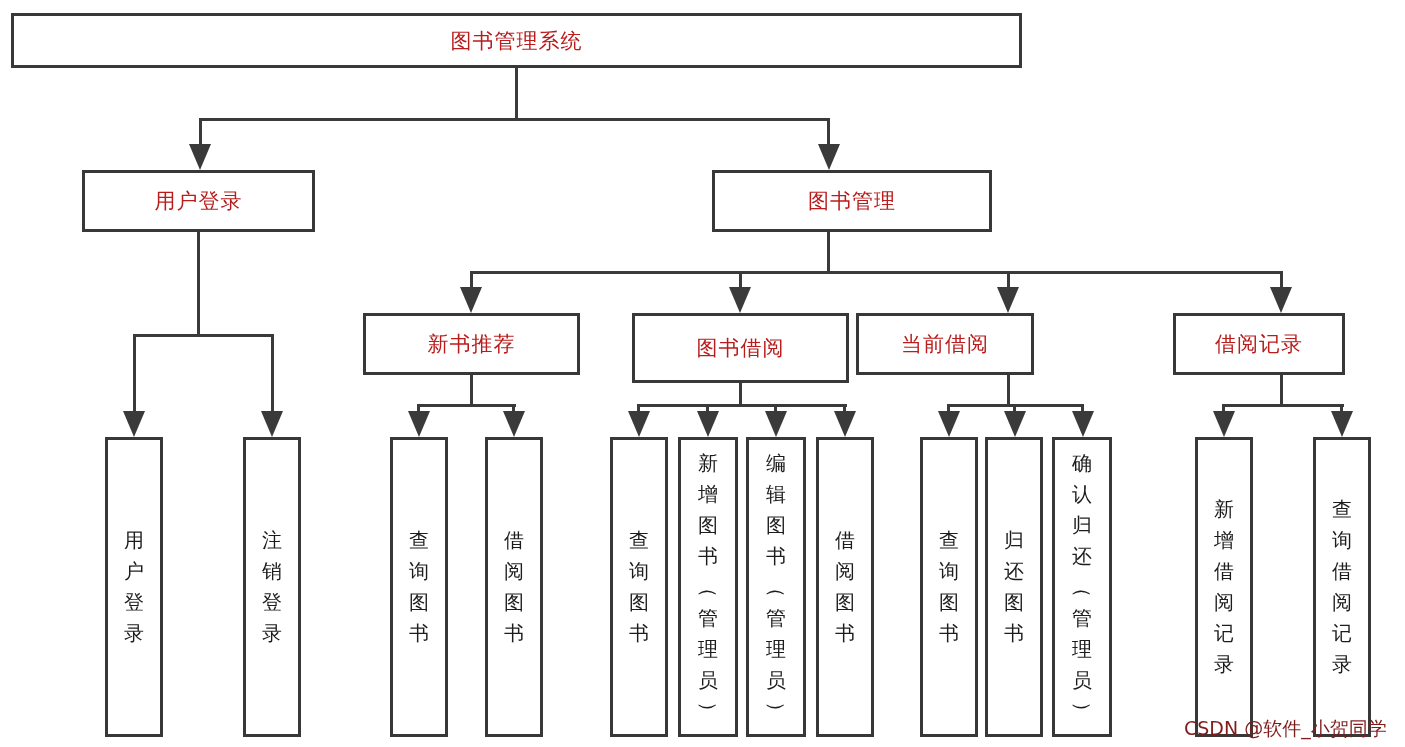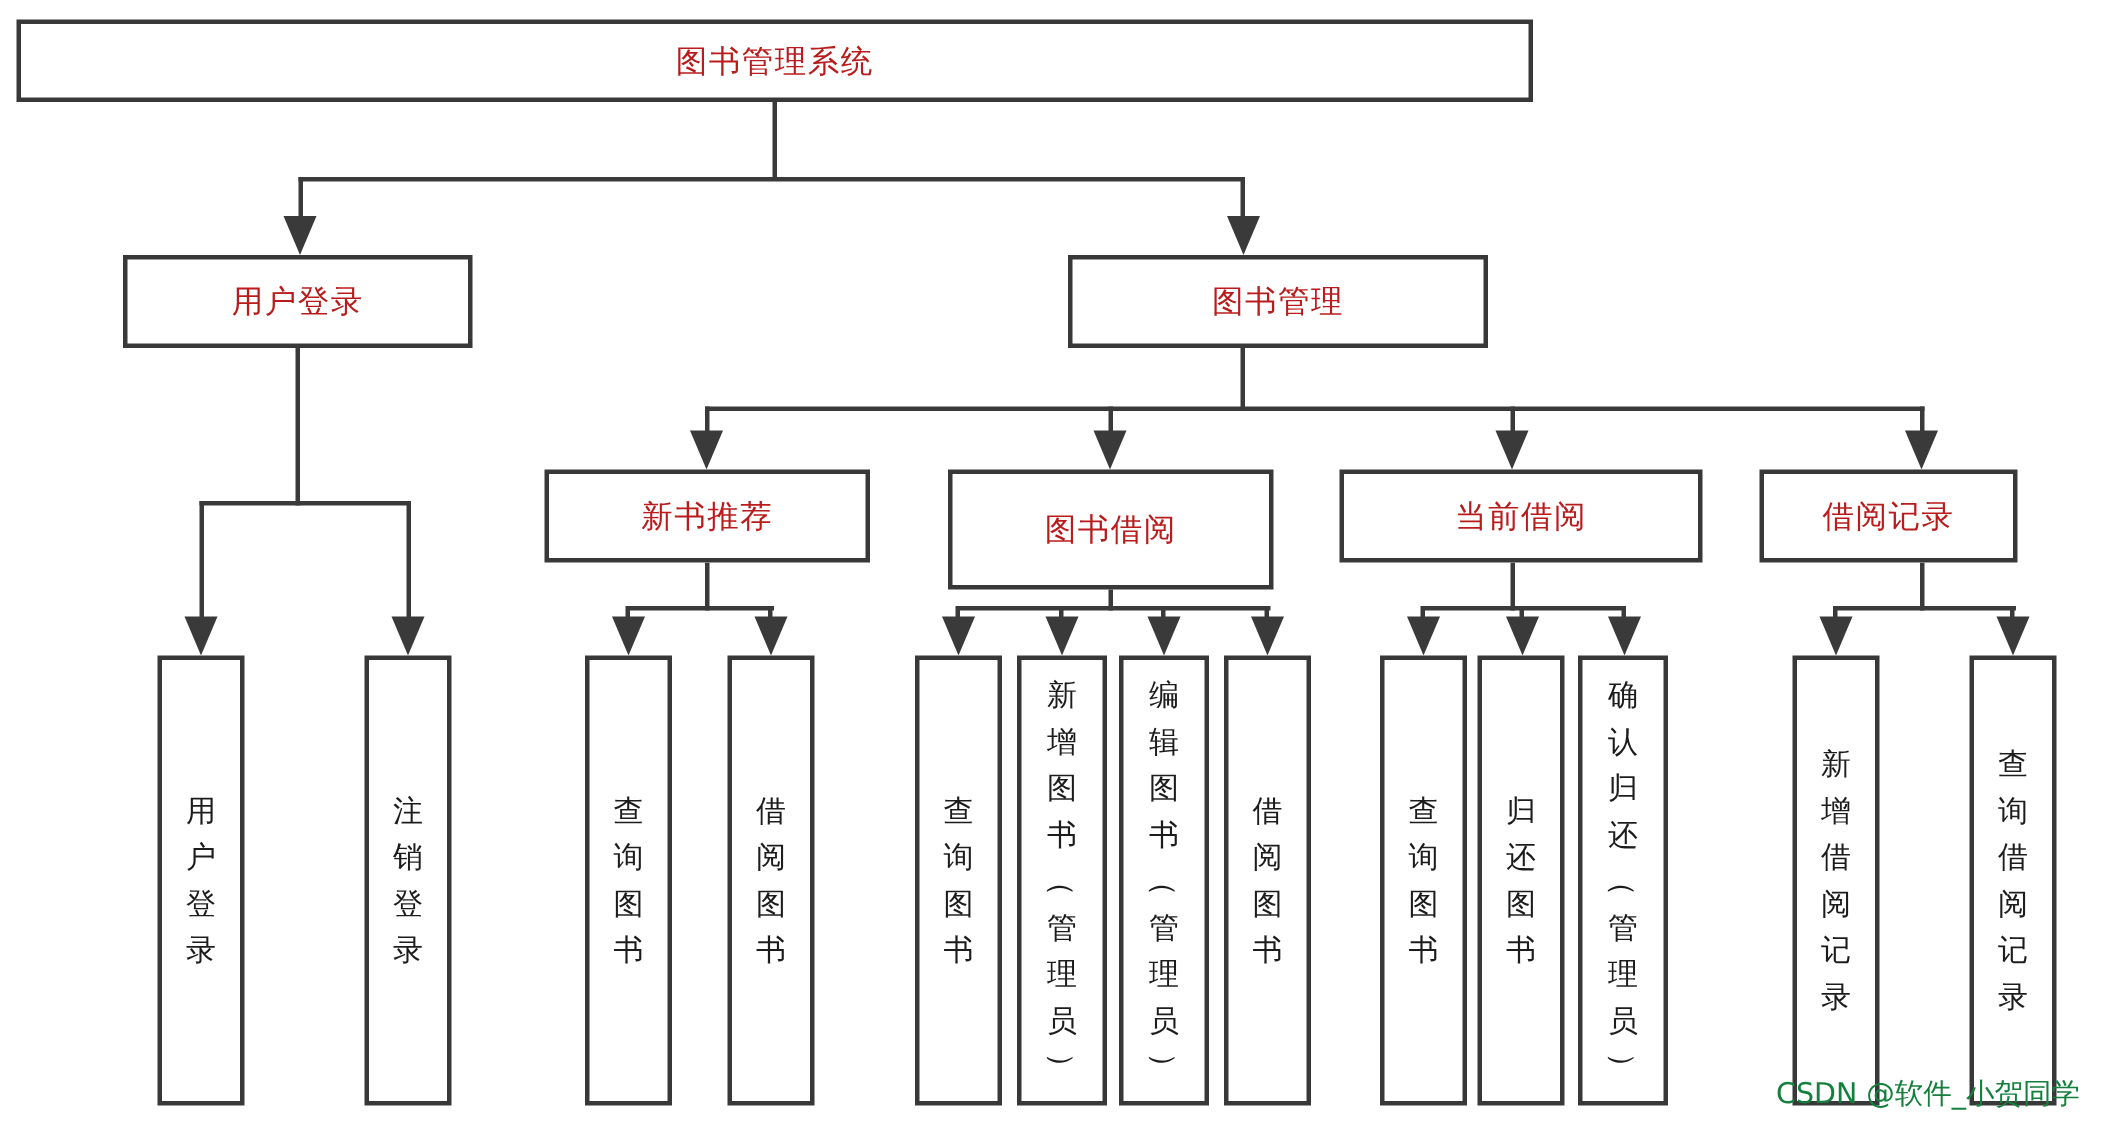--- a/index.html
+++ b/index.html
@@ -39,21 +39,21 @@
   .vl { position:absolute; width:3px;  background:#3a3a3a; z-index:1; }
   .arrow {
     position:absolute; width:0; height:0; z-index:1;
     border-left:11px solid transparent;
     border-right:11px solid transparent;
     border-top:26px solid #3a3a3a;
   }
   
   #watermark {
     position:absolute; left:1184px; top:716px;
-    font-size:19px; color:#15803d; letter-spacing:0px;
+    font-size:19px; color:#7f1d1d; letter-spacing:0px;
     z-index:5; white-space:nowrap;
   }
 </style>
 </head>
 <body>
 
 <div id="canvas">
 
   <div class="hbox" style="left:11px;top:13px;width:1011px;height:55px">
     <span>图书管理系统</span>
@@ -93,24 +93,24 @@
     <div class="arrow" style="left:729px;top:287px"></div>
     <div class="vl" style="left:1007px;top:271px;height:18px"></div>
     <div class="arrow" style="left:997px;top:287px"></div>
     <div class="vl" style="left:1280px;top:271px;height:18px"></div>
     <div class="arrow" style="left:1270px;top:287px"></div>
   </div>
 
   <div class="hbox" style="left:363px;top:313px;width:217px;height:62px">
     <span>新书推荐</span>
   </div>
-  <div class="hbox" style="left:632px;top:313px;width:217px;height:80px">
+  <div class="hbox" style="left:632px;top:313px;width:217px;height:70px">
     <span>图书借阅</span>
   </div>
-  <div class="hbox" style="left:893px;top:313px;width:242px;height:62px">
+  <div class="hbox" style="left:856px;top:313px;width:178px;height:62px">
     <span>当前借阅</span>
   </div>
   <div class="hbox" style="left:1173px;top:313px;width:172px;height:62px">
     <span>借阅记录</span>
   </div>
 
   <div>
     <div class="vl" style="left:470px;top:375px;height:32px"></div>
     <div class="hl" style="left:418px;top:404px;width:98px"></div>
     <div class="vl" style="left:417px;top:404px;height:10px"></div>

